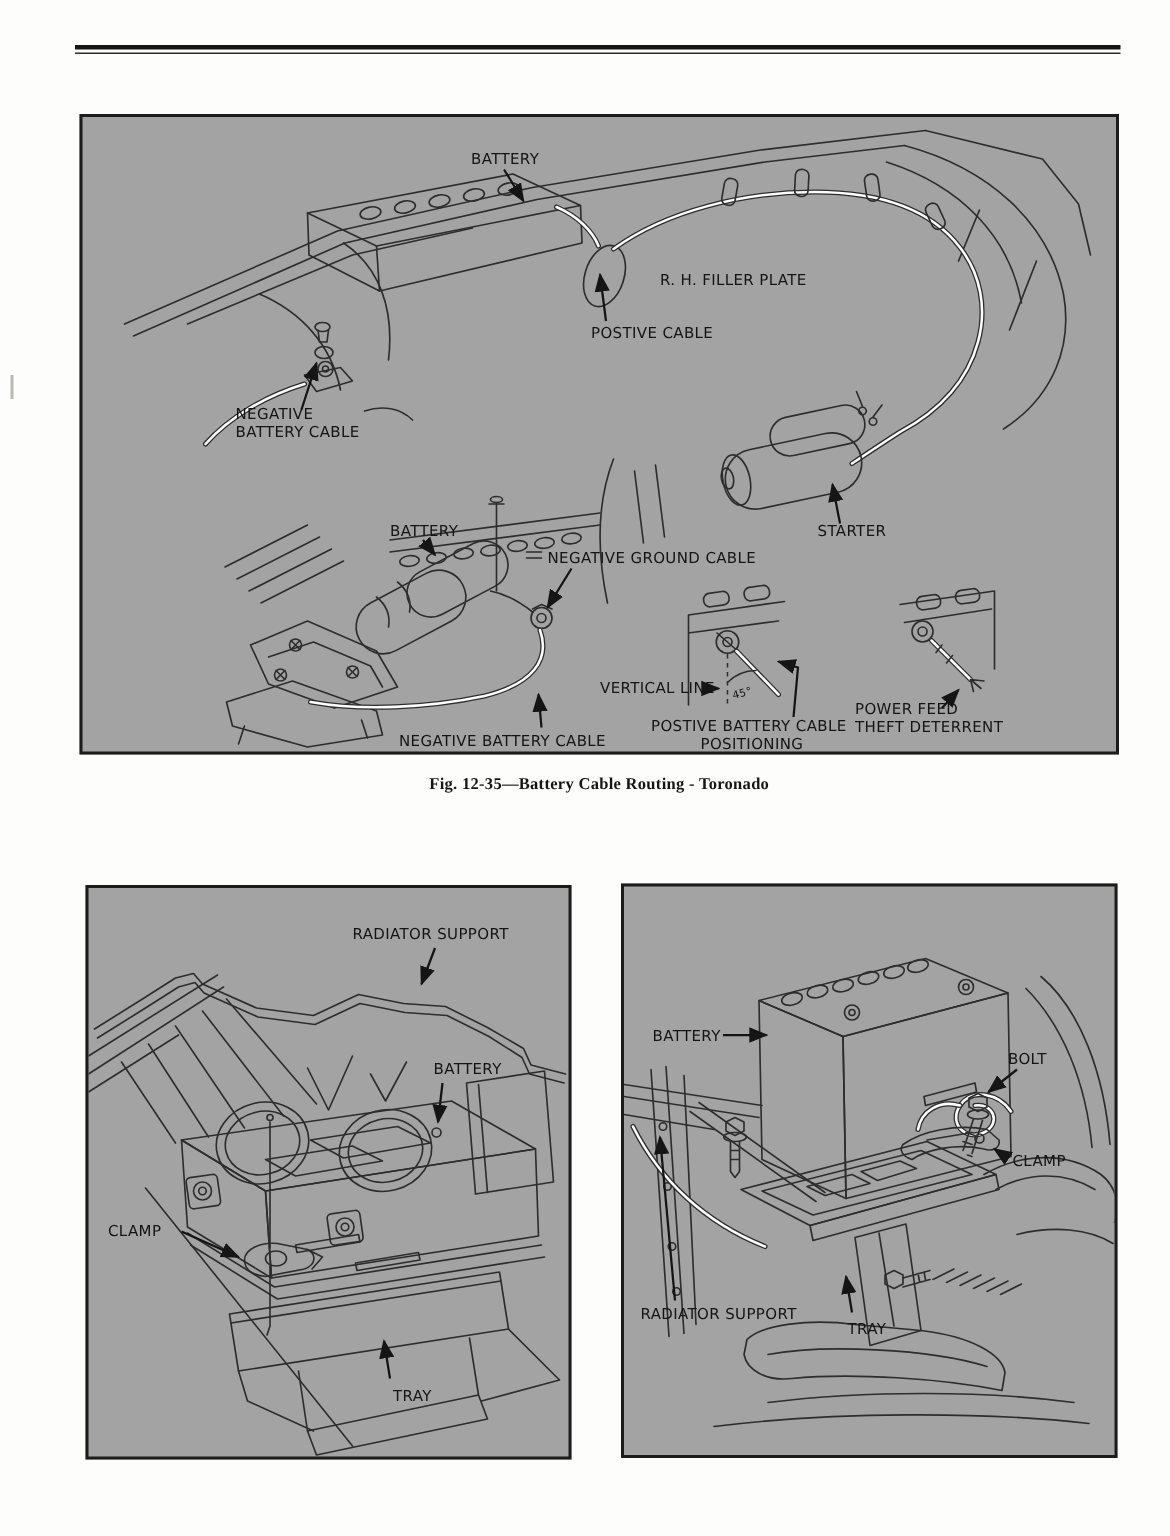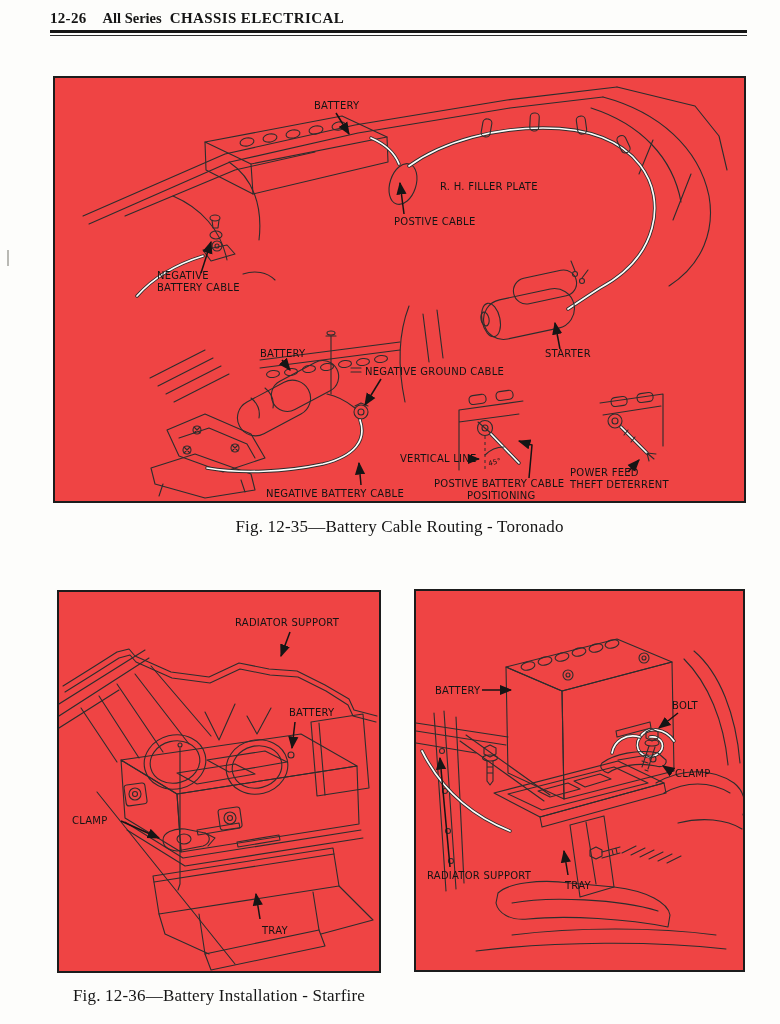--- a/index.html
+++ b/index.html
@@ -9,47 +9,44 @@
   
   .hdr{position:absolute;top:9px;left:50px;white-space:nowrap;font-weight:bold;}
   .hdr .num{font-size:15px;letter-spacing:.3px;margin-right:16px;}
   .hdr .series{font-size:14.5px;margin-right:8px;}
   .hdr .title{font-size:15px;letter-spacing:.4px;}
   .rule{position:absolute;left:50px;top:30px;width:697px;}
   .rule-thick{height:3px;background:#161616;}
   .rule-thin{height:1px;background:#2b2b2b;margin-top:2px;}
   .tick{position:absolute;left:7px;top:250px;width:2px;height:16px;background:#b9b9b4;}
   
-  .frame{position:absolute;border:2px solid #1c1c1c;background:#ef4444;}
+  .frame{position:absolute;border:2px solid #1c1c1c;background:#a3a3a3;}
   #f35{left:53px;top:76px;width:689px;height:423px;}
   #f36{left:57px;top:590px;width:320px;height:379px;}
   #f37{left:414px;top:589px;width:327px;height:379px;}
   .frame svg{display:block;width:100%;height:100%;}
   
-  .cap{position:absolute;text-align:center;font-weight:normal;font-size:17px;letter-spacing:.2px;}
+  .cap{position:absolute;text-align:center;font-weight:bold;font-size:11px;letter-spacing:.2px;}
   #cap35{left:53px;width:693px;top:517px;}
   #cap36{left:57px;width:324px;top:986px;}
   #cap37{left:414px;width:331px;top:986px;}
   
   .s{stroke:#2d2d2d;stroke-width:1.1;fill:none;stroke-linecap:round;stroke-linejoin:round;}
   .tubeO{stroke:#2d2d2d;stroke-width:3.4;fill:none;stroke-linecap:round;}
   .tubeI{stroke:#fdfdfb;stroke-width:1.7;fill:none;stroke-linecap:round;}
   .ldr{stroke:#141414;stroke-width:1.5;fill:none;}
   .dash{stroke:#2d2d2d;stroke-width:1;fill:none;stroke-dasharray:3 3;}
   svg text{font-family:"DejaVu Sans",sans-serif;font-size:10px;fill:#141414;letter-spacing:.25px;}
   svg text.small{font-size:7px;}
 </style>
 </head>
 <body>
 
 <div class="page">
 
-  <div class="hdr">
-    <span class="num">12-26</span><span class="series">All Series</span><span class="title">CHASSIS ELECTRICAL</span>
-  </div>
   <div class="rule">
     <div class="rule-thick"></div>
     <div class="rule-thin"></div>
   </div>
   <div class="tick"></div>
 
   <figure class="frame" id="f35" style="margin:0">
     <svg viewBox="0 0 689 423">
       <defs>
         <marker id="arw" viewBox="0 0 10 10" refX="9" refY="5" markerWidth="8.5" markerHeight="8.5" orient="auto-start-reverse">
@@ -278,21 +275,20 @@
       <text x="176" y="34">RADIATOR SUPPORT</text>
       <path class="ldr" d="M231,40 L222,64" marker-end="url(#arw)"></path>
       <text x="230" y="124">BATTERY</text>
       <path class="ldr" d="M236,130 L233,156" marker-end="url(#arw)"></path>
       <text x="13" y="232">CLAMP</text>
       <path class="ldr" d="M62,229 L100,246" marker-end="url(#arw)"></path>
       <text x="203" y="342">TRAY</text>
       <path class="ldr" d="M201,327 L197,302" marker-end="url(#arw)"></path>
     </svg>
   </figure>
-  <div class="cap" id="cap36">Fig. 12-36—Battery Installation - Starfire</div>
 
   <figure class="frame" id="f37" style="margin:0">
     <svg viewBox="0 0 327 379">
 
       <g>
         <path class="s" d="M0,132 L92,146 M0,140 L90,154 M0,152 L60,162"></path>
         <path class="s" d="M18,122 L30,300 M28,120 L40,298 M40,126 L48,292"></path>
         <circle class="s" cx="26" cy="160" r="2.5"></circle>
           <circle class="s" cx="29" cy="200" r="2.5"></circle>
         <circle class="s" cx="32" cy="240" r="2.5"></circle>

